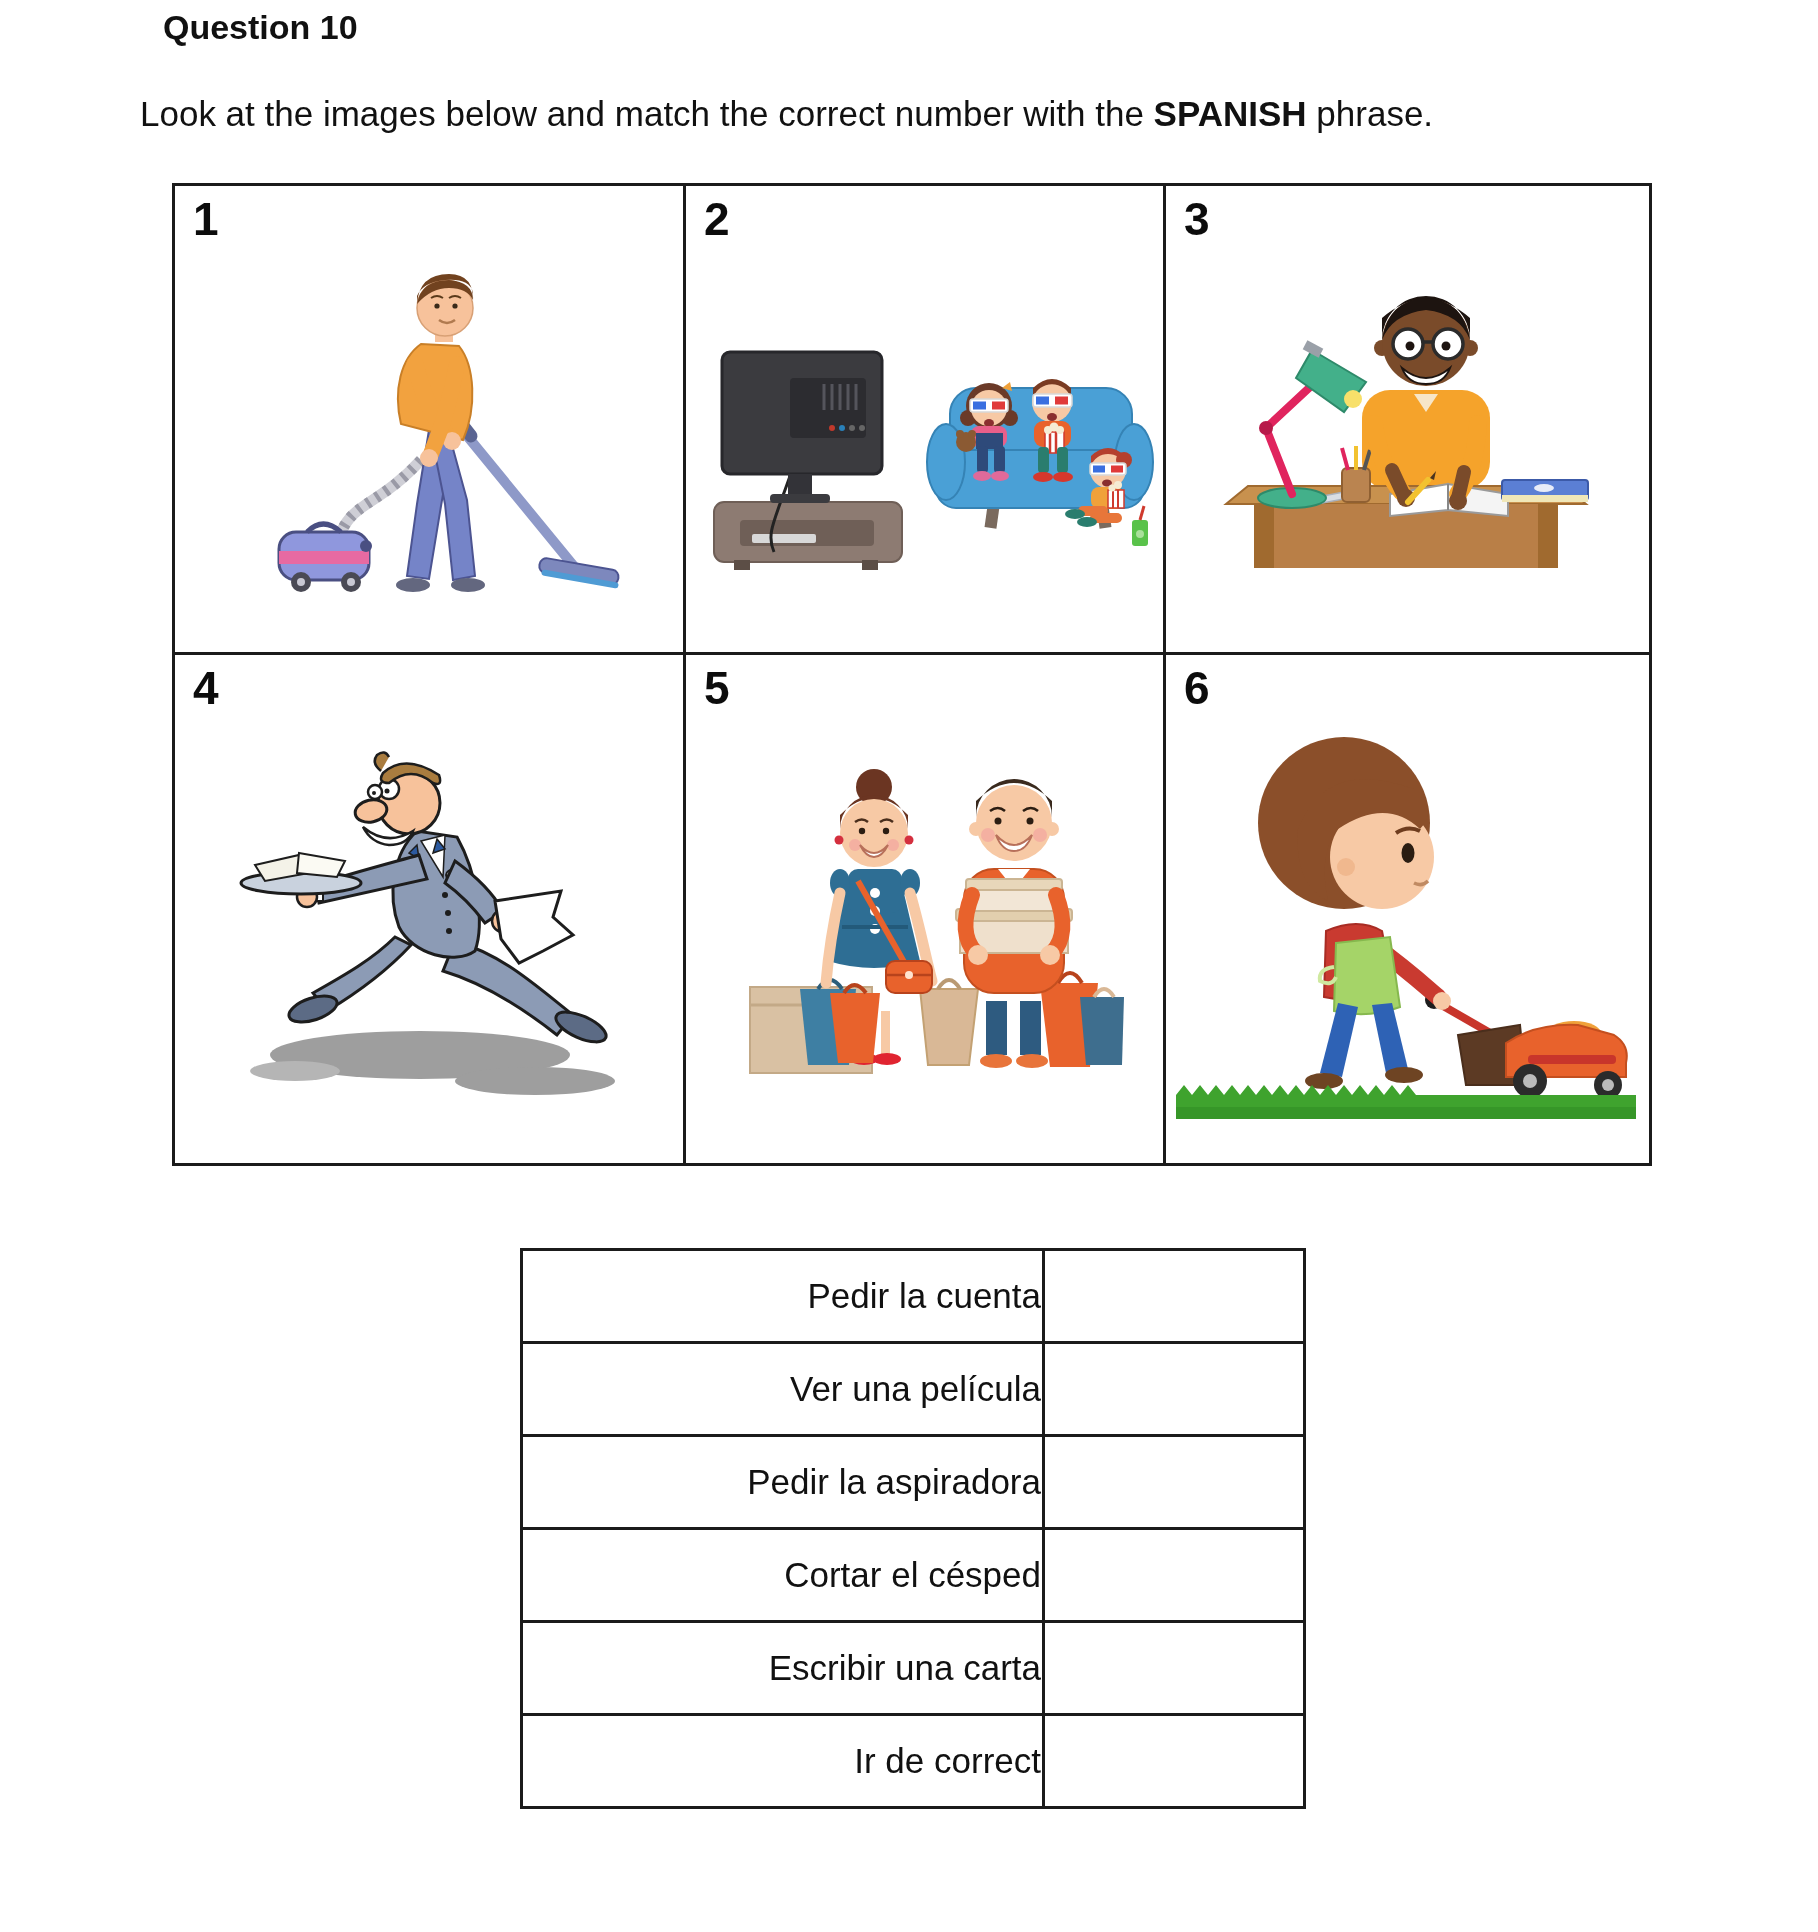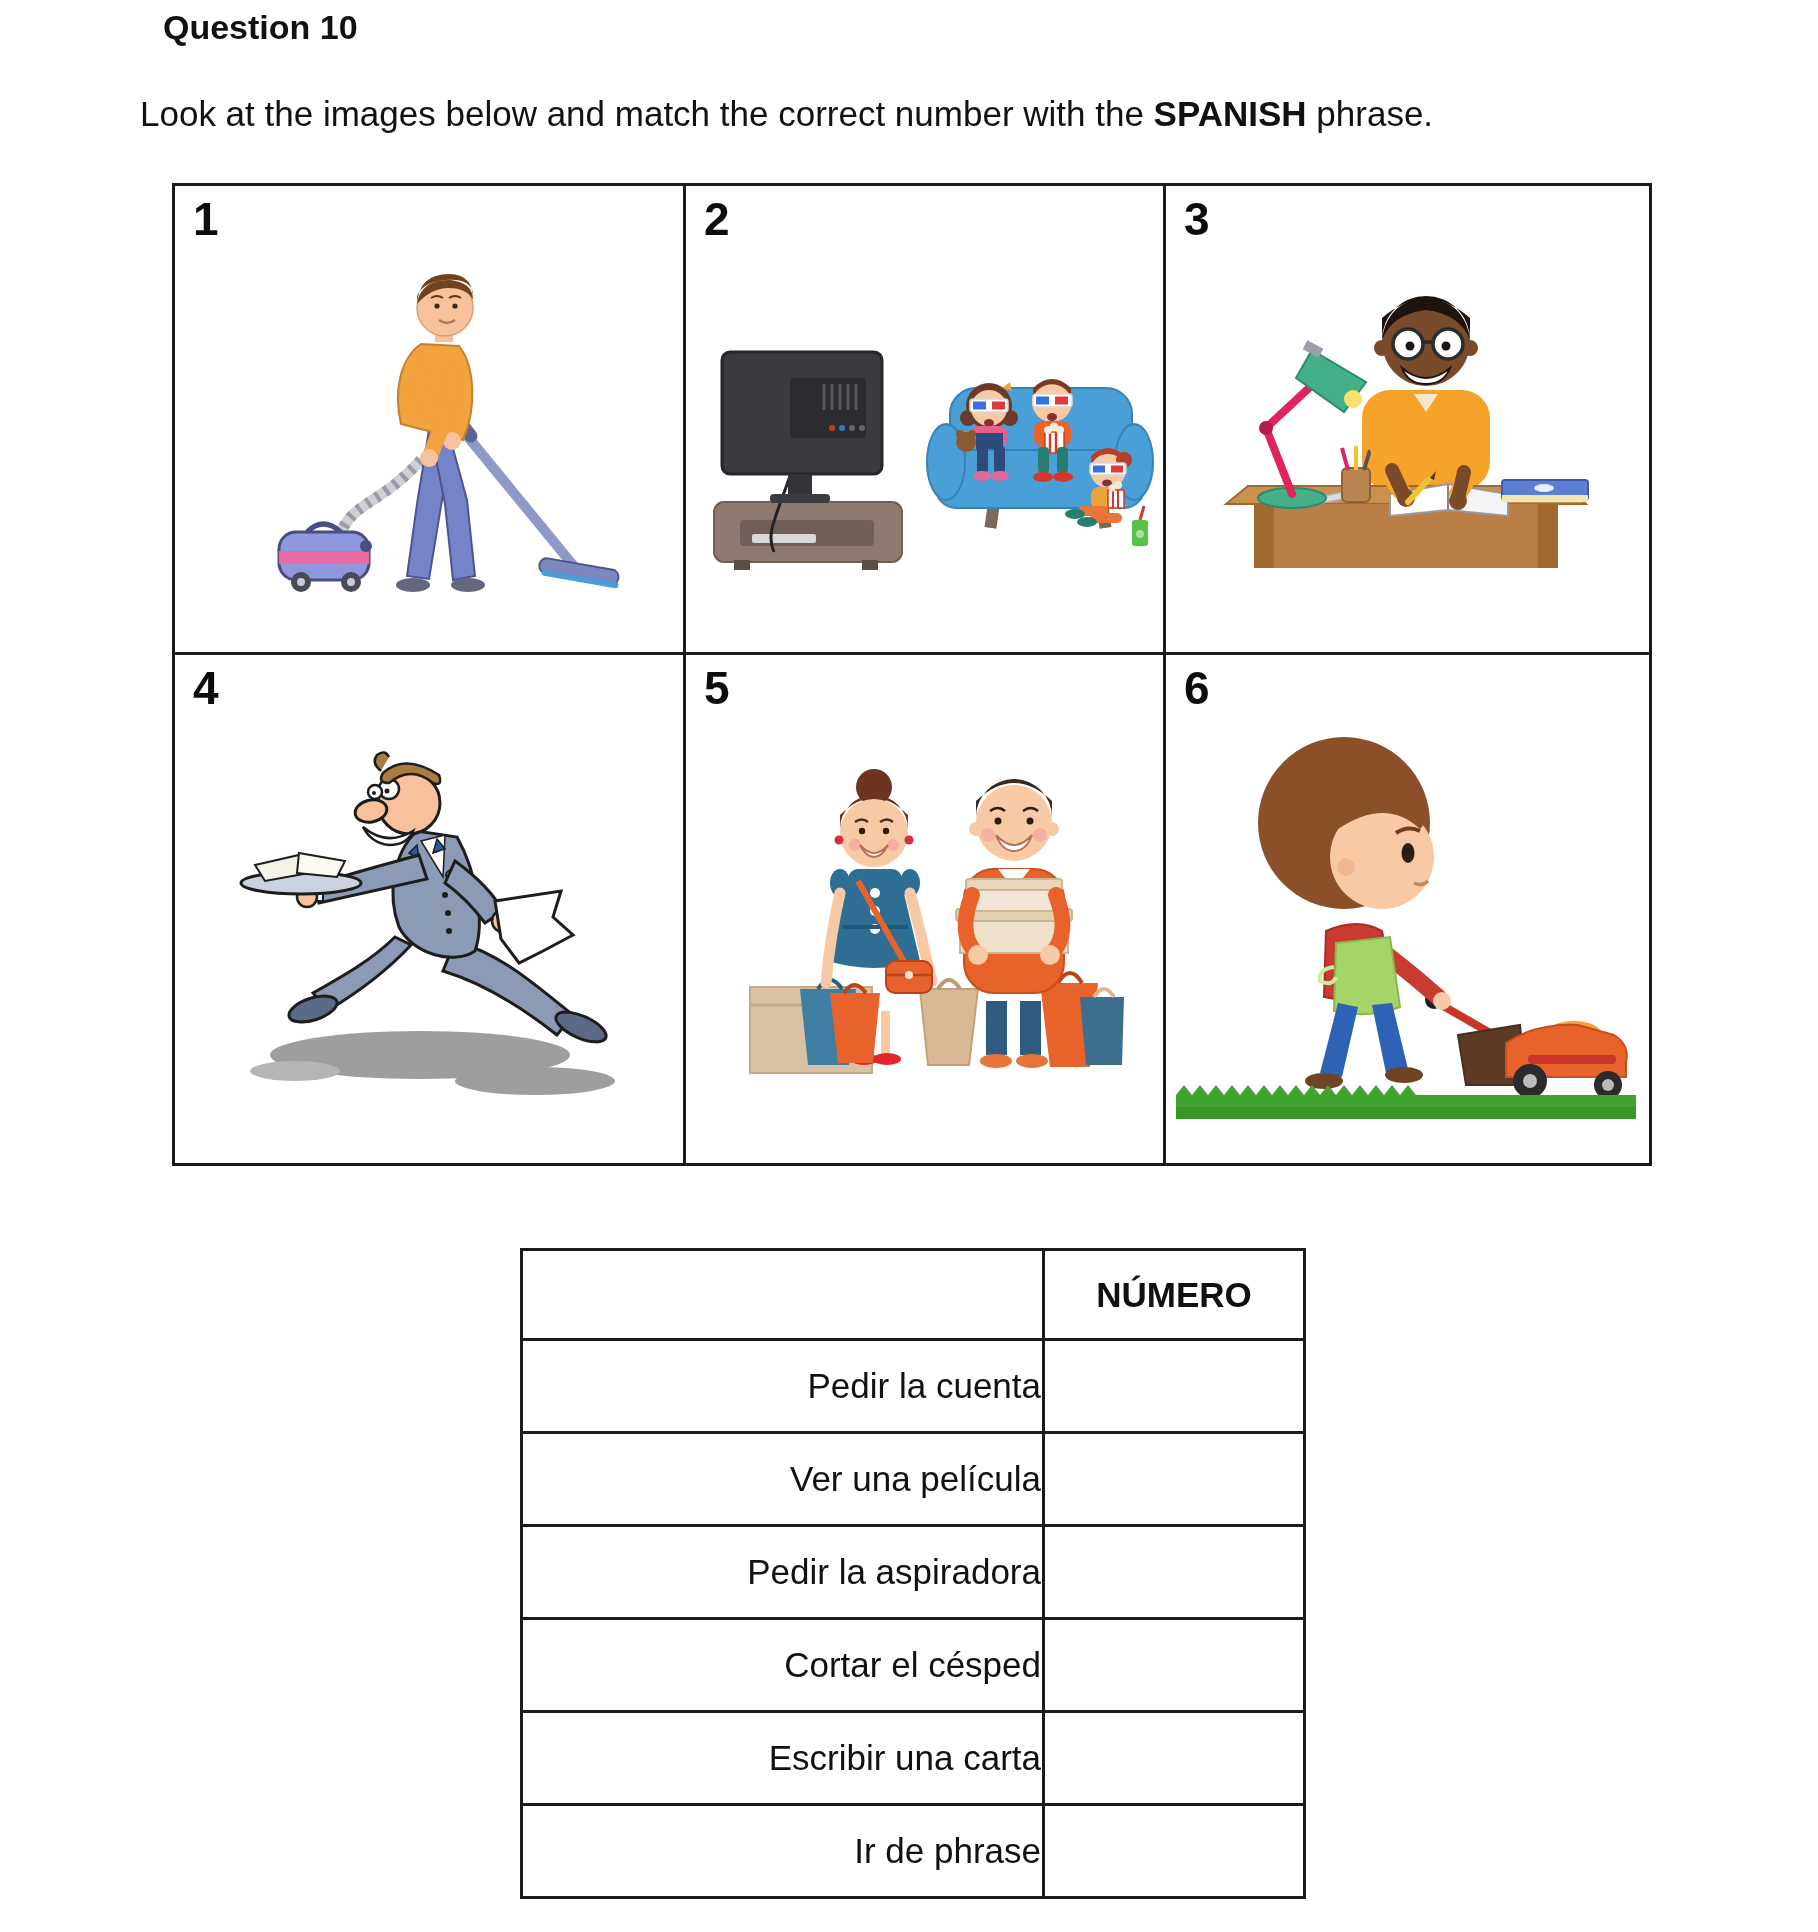--- a/index.html
+++ b/index.html
@@ -432,24 +432,20 @@
     </svg>
   </div>
 </div>
 
 <table class="match">
   <colgroup>
       <col class="c-phrase">
       <col class="c-num">
     </colgroup>
   <tbody>
-      <tr class="hdr">
-    <td class="phrase"></td>
-    <th class="numero">NÚMERO</th>
-  </tr>
   <tr class="row">
     <td class="phrase">Pedir la cuenta</td>
     <td class="answer"></td>
   </tr>
   <tr class="row">
     <td class="phrase">Ver una película</td>
     <td class="answer"></td>
   </tr>
   <tr class="row">
     <td class="phrase">Pedir la aspiradora</td>
@@ -457,17 +453,17 @@
   </tr>
   <tr class="row">
     <td class="phrase">Cortar el césped</td>
     <td class="answer"></td>
   </tr>
   <tr class="row">
     <td class="phrase">Escribir una carta</td>
     <td class="answer"></td>
   </tr>
   <tr class="row">
-    <td class="phrase">Ir de phrase</td>
+    <td class="phrase">Ir de correct</td>
     <td class="answer"></td>
   </tr>
 </tbody>
   </table>
 
 </body></html>

